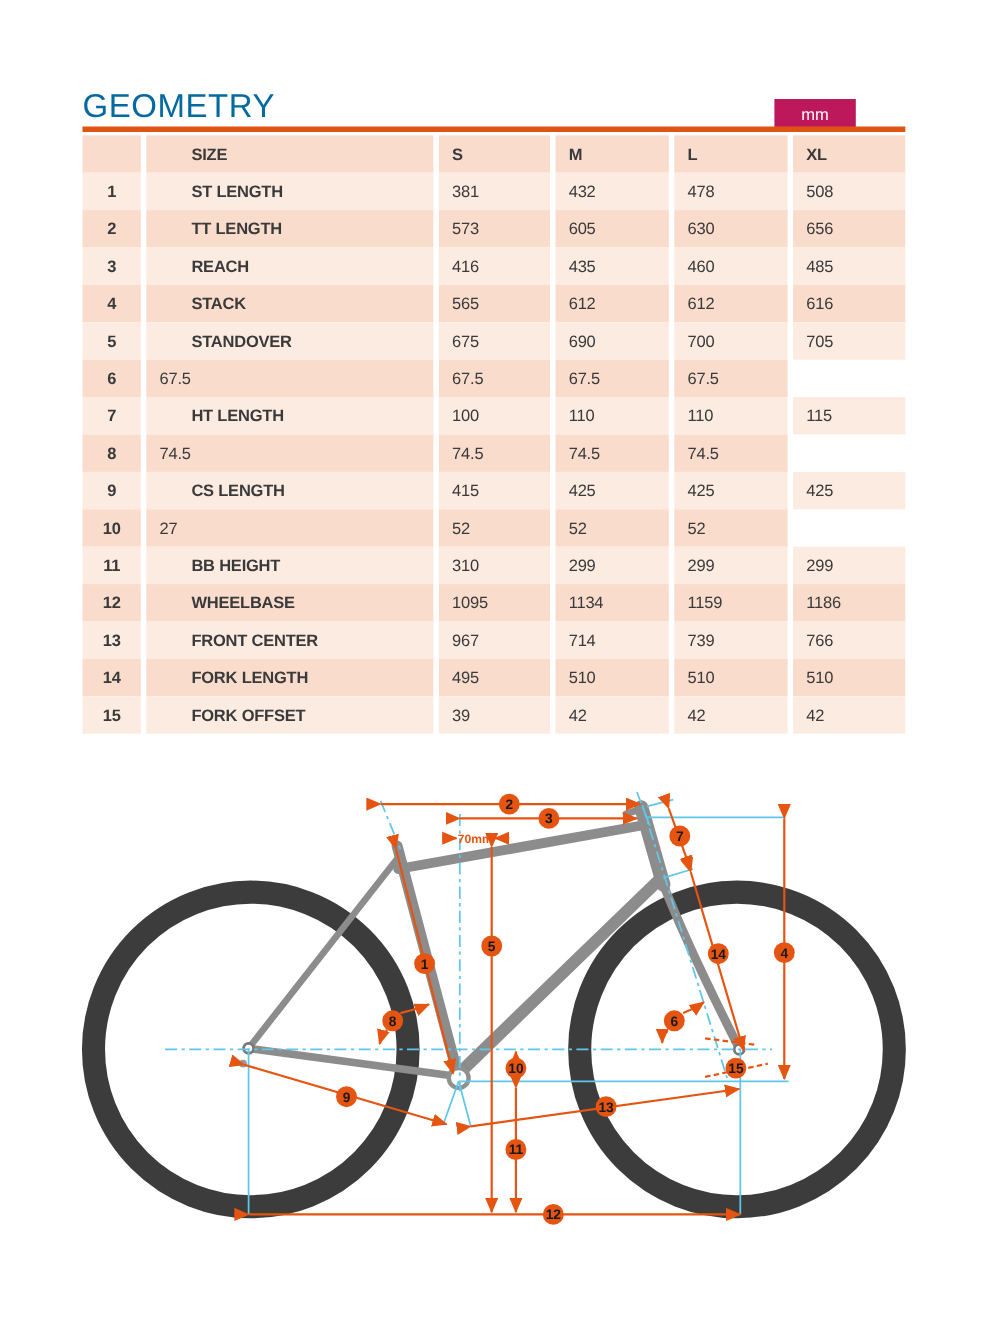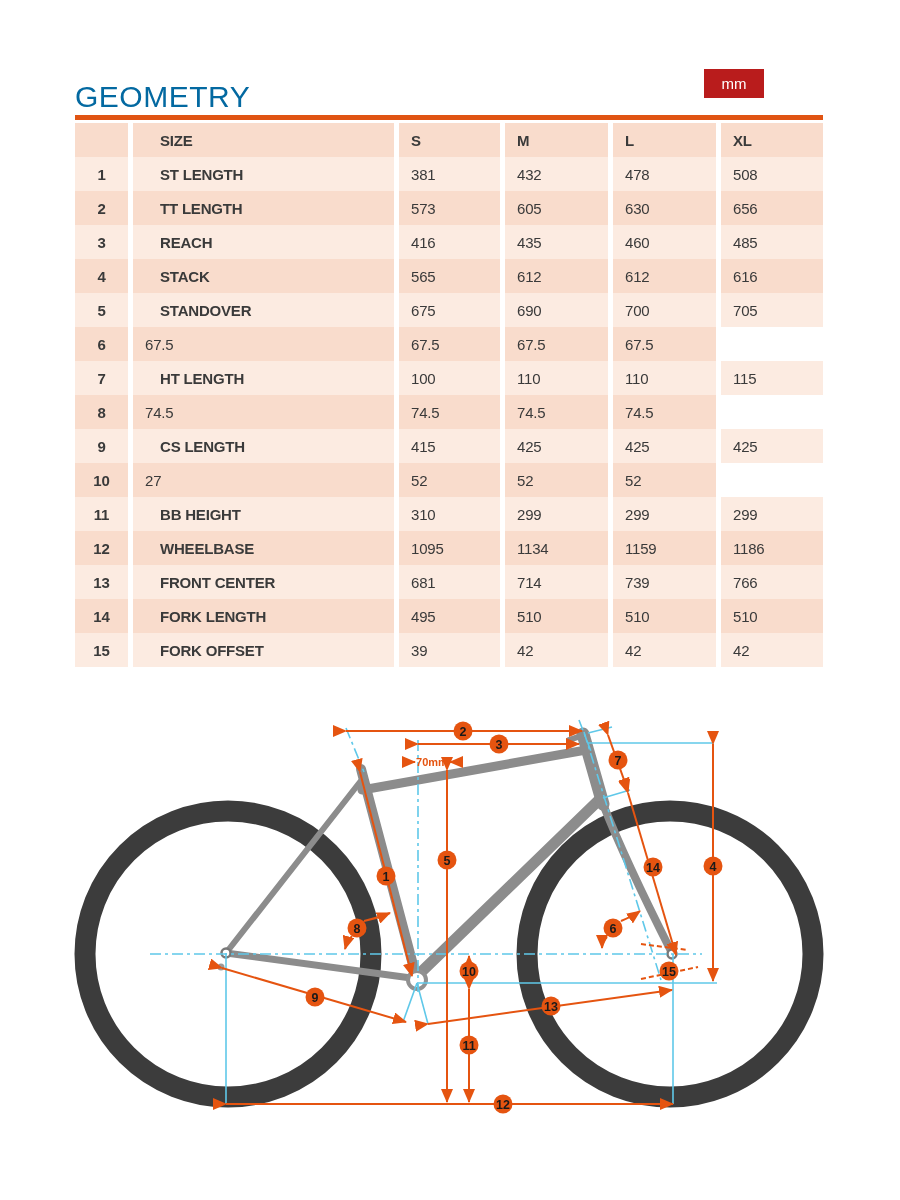--- a/index.html
+++ b/index.html
@@ -2,32 +2,32 @@
 <html><head>
 <meta charset="utf-8">
 <style>
   html,body{margin:0;padding:0;background:#ffffff;}
   .page{position:relative;width:900px;height:1200px;background:#ffffff;overflow:hidden;
         font-family:"Liberation Sans",sans-serif;}
   
   .title{position:absolute;left:75px;top:80px;font-size:30px;font-weight:400;
          letter-spacing:.5px;color:#0369a1;}
   .rule{position:absolute;left:75px;top:115px;width:748px;height:5px;background:#e05413;}
-  .unit-tab{position:absolute;left:704px;top:69px;width:60px;height:29px;background:#b91c1c;
+  .unit-tab{position:absolute;left:704px;top:90px;width:74px;height:29px;background:#be185d;
             color:#ffffff;font-size:15px;display:flex;align-items:center;justify-content:center;}
   
   .geo-table{position:absolute;left:75px;top:123px;width:748px;}
   .geo-row{display:grid;grid-template-columns:53px 261px 101px 103px 103px 1fr;
            column-gap:5px;height:34px;}
   .geo-row > div{display:flex;align-items:center;font-size:15px;color:#3a3a3a;
                  letter-spacing:-.2px;}
   .geo-row.dark  > div{background:#f9dccc;}
   .geo-row.light > div{background:#fcebe1;}
   .cell-num{justify-content:center;font-weight:700;}
-  .cell-label{padding-left:27px;font-weight:700;}
+  .cell-label{padding-left:41px;font-weight:700;}
   .cell-val{padding-left:12px;font-weight:400;}
   .geo-head > div{background:#f9dccc;font-weight:700;}
   .geo-head .cell-val{font-weight:700;}
   
   .diagram{position:absolute;left:0;top:690px;width:900px;height:480px;}
   .dim{stroke:#e55410;stroke-width:2;fill:none;}
   .cy{stroke:#5fc8e9;stroke-width:1.6;fill:none;}
   .cyd{stroke:#5fc8e9;stroke-width:1.6;fill:none;stroke-dasharray:11 4 3 4;}
   .badge-c{fill:#e55410;}
   .badge-t{font:bold 12.5px "Liberation Sans",sans-serif;fill:#1a1a1a;
@@ -142,21 +142,21 @@
           <div class="cell-num">12</div>
           <div class="cell-label">WHEELBASE</div>
           <div class="cell-val">1095</div>
           <div class="cell-val">1134</div>
           <div class="cell-val">1159</div>
           <div class="cell-val">1186</div>
         </div>
         <div class="geo-row light">
           <div class="cell-num">13</div>
           <div class="cell-label">FRONT CENTER</div>
-          <div class="cell-val">681</div>
+          <div class="cell-val">967</div>
           <div class="cell-val">714</div>
           <div class="cell-val">739</div>
           <div class="cell-val">766</div>
         </div>
         <div class="geo-row dark">
           <div class="cell-num">14</div>
           <div class="cell-label">FORK LENGTH</div>
           <div class="cell-val">495</div>
           <div class="cell-val">510</div>
           <div class="cell-val">510</div>

